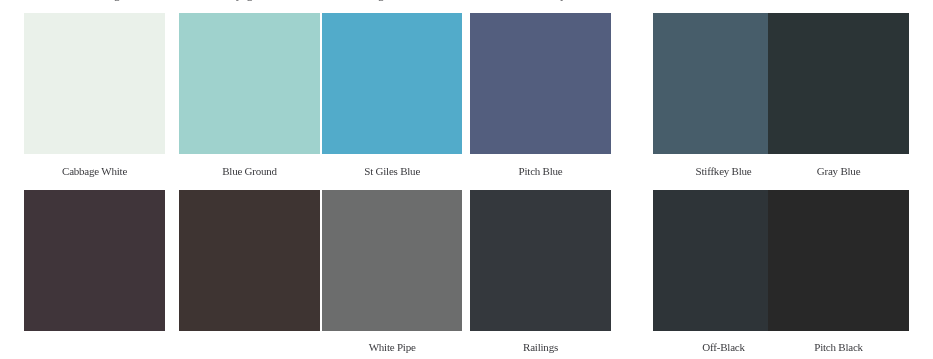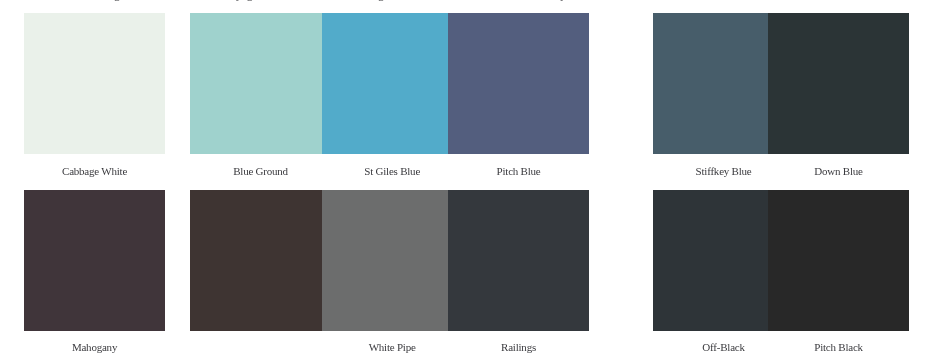--- a/index.html
+++ b/index.html
@@ -53,23 +53,23 @@
   .swatch-row.r0 { top: 13px; }
   .swatch-row.r1 { top: 190px; }
 
   .swatch-cell {
     position: absolute;
     top: 0;
     width: 143px;
     height: 177px;
   }
   .swatch-cell.c0 { left: 0px; }
-  .swatch-cell.c1 { left: 166px; }
+  .swatch-cell.c1 { left: 155px; }
   .swatch-cell.c2 { left: 297.6px; }
-  .swatch-cell.c3 { left: 424px; }
+  .swatch-cell.c3 { left: 446px; }
   .swatch-cell.c4 { left: 629px; }
   .swatch-cell.c5 { left: 744.0px; }
 
   .swatch-chip {
     position: absolute;
     left: 0;
     top: 0;
     width: 140.8px;
     height: 141px;
   }
@@ -119,28 +119,27 @@
     <div class="swatch-cell c3">
       <div class="swatch-chip" style="background-color: rgb(83, 94, 126);"></div>
       <div class="swatch-label">Pitch Blue</div>
     </div>
     <div class="swatch-cell c4">
       <div class="swatch-chip" style="background-color: rgb(71, 93, 106);"></div>
       <div class="swatch-label">Stiffkey Blue</div>
     </div>
     <div class="swatch-cell c5">
       <div class="swatch-chip" style="background-color: rgb(43, 52, 54);"></div>
-      <div class="swatch-label">Down Blue</div>
+      <div class="swatch-label">Gray Blue</div>
     </div>
   </div>
 
   <div class="swatch-row r1">
     <div class="swatch-cell c0">
       <div class="swatch-chip" style="background-color: rgb(64, 53, 58);"></div>
-      <div class="swatch-label">Mahogany</div>
     </div>
     <div class="swatch-cell c1">
       <div class="swatch-chip" style="background-color: rgb(62, 52, 50);"></div>
     </div>
     <div class="swatch-cell c2">
       <div class="swatch-chip" style="background-color: rgb(108, 109, 109);"></div>
       <div class="swatch-label">White Pipe</div>
     </div>
     <div class="swatch-cell c3">
       <div class="swatch-chip" style="background-color: rgb(52, 56, 61);"></div>

